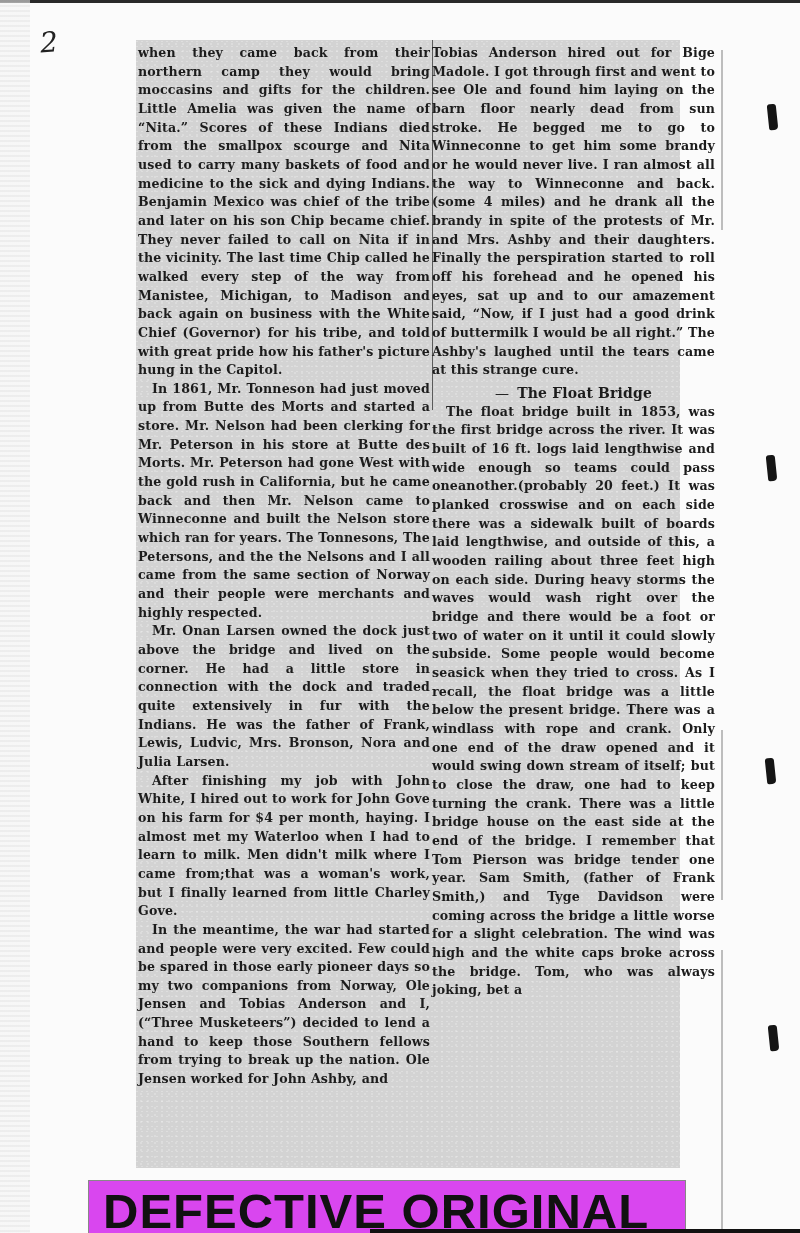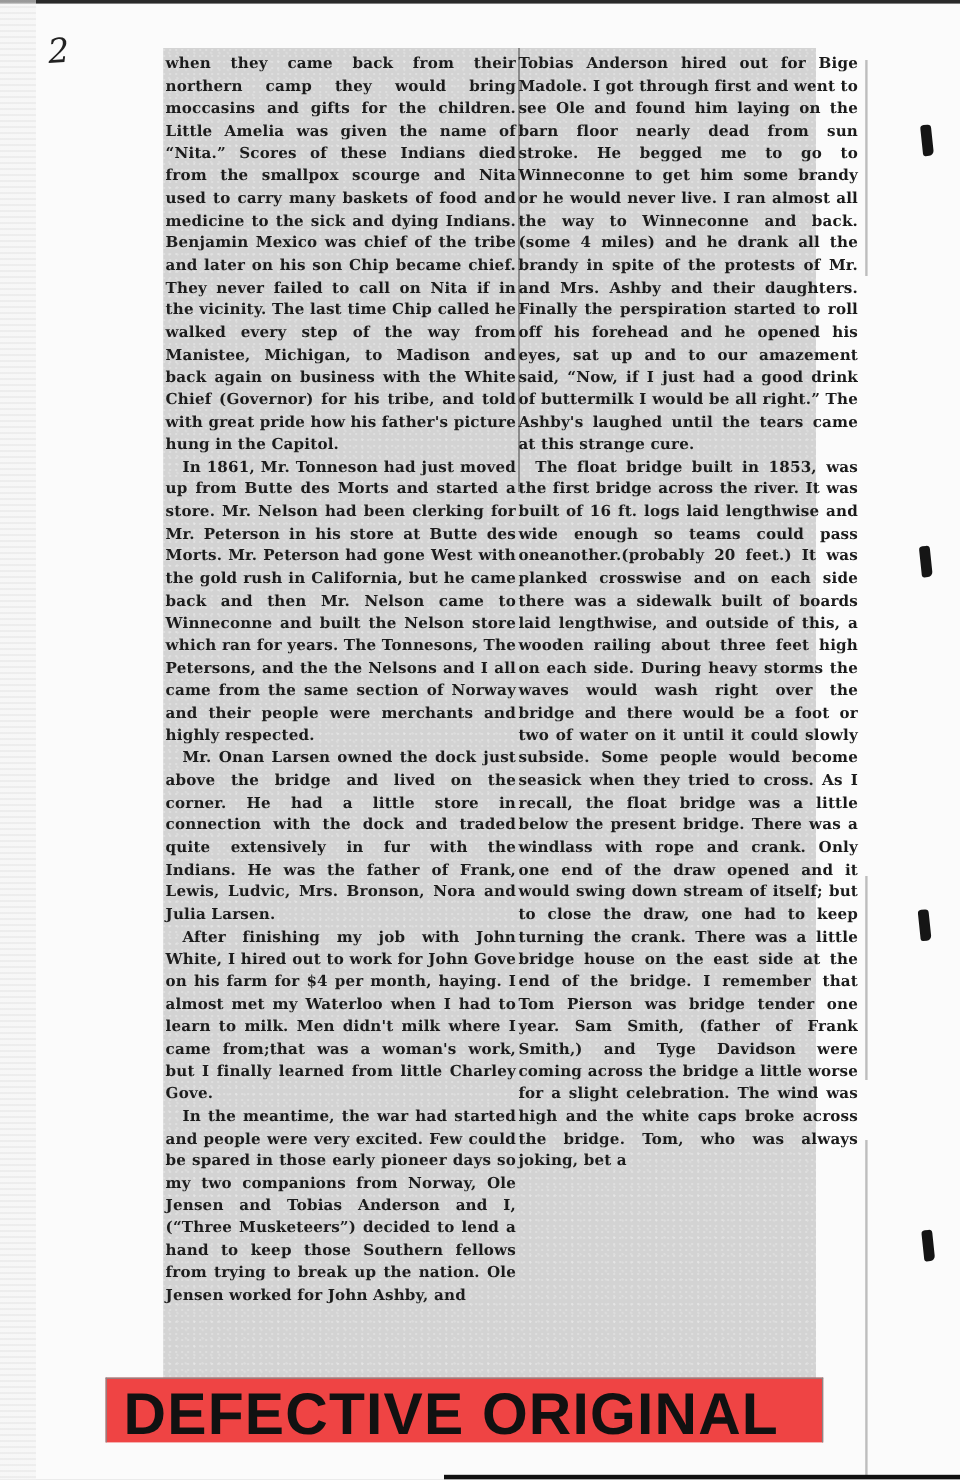--- a/index.html
+++ b/index.html
@@ -104,26 +104,26 @@
       position: absolute;
       width: 9px;
       height: 26px;
       background: #151515;
       border-radius: 3px 3px 4px 2px;
       transform: rotate(-6deg);
     }
     .stamp {
       position: absolute;
       left: 88px;
-      top: 1148px;
+      top: 1180px;
       width: 596px;
       height: 53px;
       border: 1px solid #888;
       border-bottom: none;
-      background: #ef4444;
+      background: #d946ef;
       overflow: hidden;
     }
     .stamp-text {
       position: absolute;
       left: 14px;
       top: 0px;
       font-family: "Liberation Sans", sans-serif;
       font-weight: bold;
       font-size: 49px;
       letter-spacing: 1px;
@@ -154,20 +154,23 @@
   <div class="column left">
     <p>when they came back from their northern camp they would bring moccasins and gifts for the children. Little Amelia was given the name of “Nita.” Scores of these Indians died from the smallpox scourge and Nita used to carry many baskets of food and medicine to the sick and dying Indians. Benjamin Mexico was chief of the tribe and later on his son Chip became chief. They never failed to call on Nita if in the vicinity. The last time Chip called he walked every step of the way from Manistee, Michigan, to Madison and back again on business with the White Chief (Governor) for his tribe, and told with great pride how his father's picture hung in the Capitol.</p>
     <p class="indent">In 1861, Mr. Tonneson had just moved up from Butte des Morts and started a store. Mr. Nelson had been clerking for Mr. Peterson in his store at Butte des Morts. Mr. Peterson had gone West with the gold rush in California, but he came back and then Mr. Nelson came to Winneconne and built the Nelson store which ran for years. The Tonnesons, The Petersons, and the the Nelsons and I all came from the same section of Norway and their people were merchants and highly respected.</p>
     <p class="indent">Mr. Onan Larsen owned the dock just above the bridge and lived on the corner. He had a little store in connection with the dock and traded quite extensively in fur with the Indians. He was the father of Frank, Lewis, Ludvic, Mrs. Bronson, Nora and Julia Larsen.</p>
     <p class="indent">After finishing my job with John White, I hired out to work for John Gove on his farm for $4 per month, haying. I almost met my Waterloo when I had to learn to milk. Men didn't milk where I came from;that was a woman's work, but I finally learned from little Charley Gove.</p>
     <p class="indent">In the meantime, the war had started and people were very excited. Few could be spared in those early pioneer days so my two companions from Norway, Ole Jensen and Tobias Anderson and I, (“Three Musketeers”) decided to lend a hand to keep those Southern fellows from trying to break up the nation. Ole Jensen worked for John Ashby, and</p>
   </div>
 
   <div class="column right">
     <p>Tobias Anderson hired out for Bige Madole. I got through first and went to see Ole and found him laying on the barn floor nearly dead from sun stroke. He begged me to go to Winneconne to get him some brandy or he would never live. I ran almost all the way to Winneconne and back. (some 4 miles) and he drank all the brandy in spite of the protests of Mr. and Mrs. Ashby and their daughters. Finally the perspiration started to roll off his forehead and he opened his eyes, sat up and to our amazement said, “Now, if I just had a good drink of buttermilk I would be all right.” The Ashby's laughed until the tears came at this strange cure.</p>
+    <div class="section-heading">
+      <span class="dash">—</span><span>The Float Bridge</span>
+    </div>
     <p class="indent">The float bridge built in 1853, was the first bridge across the river. It was built of 16 ft. logs laid lengthwise and wide enough so teams could pass oneanother.(probably 20 feet.) It was planked crosswise and on each side there was a sidewalk built of boards laid lengthwise, and outside of this, a wooden railing about three feet high on each side. During heavy storms the waves would wash right over the bridge and there would be a foot or two of water on it until it could slowly subside. Some people would become seasick when they tried to cross. As I recall, the float bridge was a little below the present bridge. There was a windlass with rope and crank. Only one end of the draw opened and it would swing down stream of itself; but to close the draw, one had to keep turning the crank. There was a little bridge house on the east side at the end of the bridge. I remember that Tom Pierson was bridge tender one year. Sam Smith, (father of Frank Smith,) and Tyge Davidson were coming across the bridge a little worse for a slight celebration. The wind was high and the white caps broke across the bridge. Tom, who was always joking, bet a</p>
   </div>
 </div>
 
 <div class="right-rule" style="top:50px;height:180px;"></div>
 <div class="right-rule" style="top:730px;height:170px;"></div>
 <div class="right-rule" style="top:950px;height:280px;"></div>
 
 <div class="punch" style="left:768px;top:104px;"></div>
 <div class="punch" style="left:767px;top:455px;"></div>

